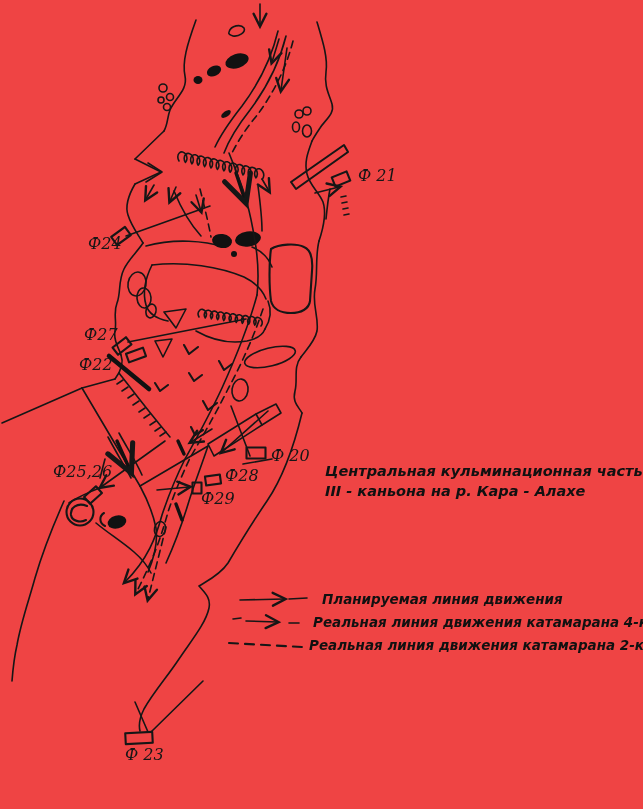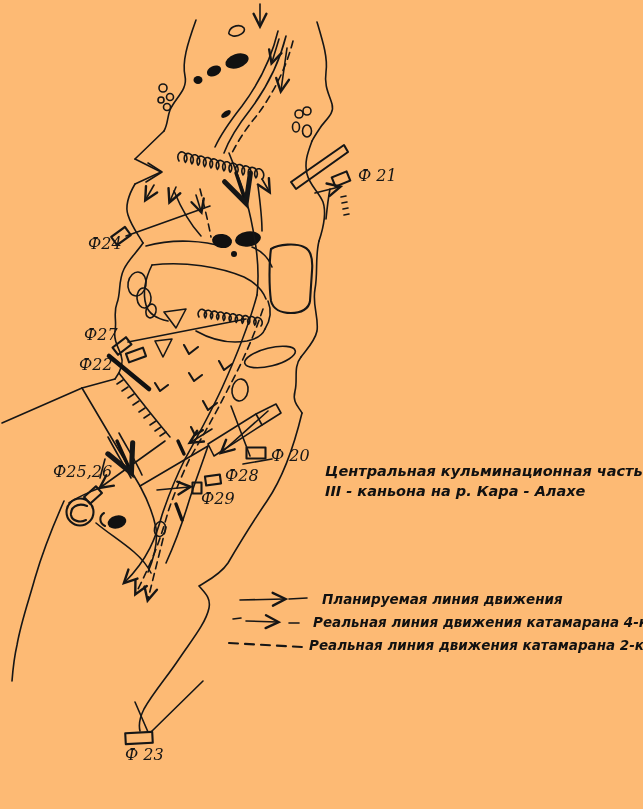--- a/index.html
+++ b/index.html
@@ -1,16 +1,16 @@
 <!DOCTYPE html>
 <html><head>
 <meta charset="utf-8">
 <style>
   html,body{margin:0;padding:0;background:#fff;}
-  .page{position:relative;width:643px;height:809px;background:#fdba74;overflow:hidden;}
+  .page{position:relative;width:643px;height:809px;background:#ef4444;overflow:hidden;}
   svg{position:absolute;left:0;top:0;}
   .ink{stroke:#161616;fill:none;stroke-width:1.6;stroke-linecap:round;stroke-linejoin:round;}
   .ink2{stroke:#161616;fill:none;stroke-width:2.1;stroke-linecap:round;stroke-linejoin:round;}
   .bold{stroke:#111;fill:none;stroke-width:3.4;stroke-linecap:round;}
   .xbold{stroke:#111;fill:none;stroke-width:4.6;stroke-linecap:round;}
   .fillink{fill:#111;stroke:none;}
   .dash{stroke-dasharray:7 5;}
   .dash2{stroke-dasharray:9 7;}
   .lbl{font-family:"DejaVu Serif",serif;font-style:italic;font-size:16px;fill:#161616;}
   .ttl{font-family:"DejaVu Sans","Liberation Sans",sans-serif;font-style:italic;font-weight:bold;font-size:14.5px;fill:#111;}

